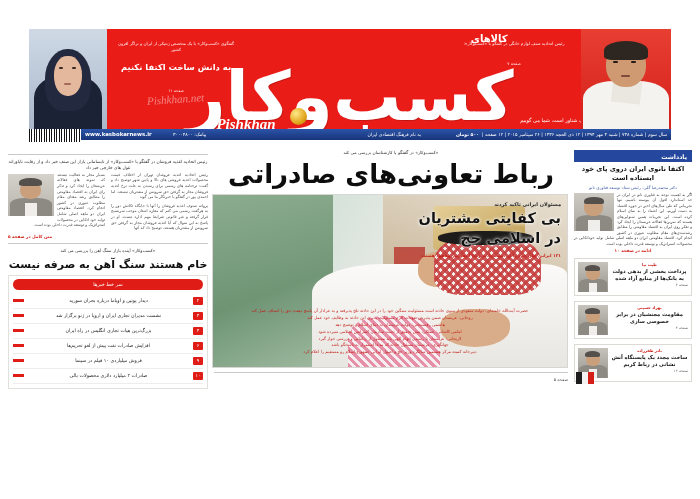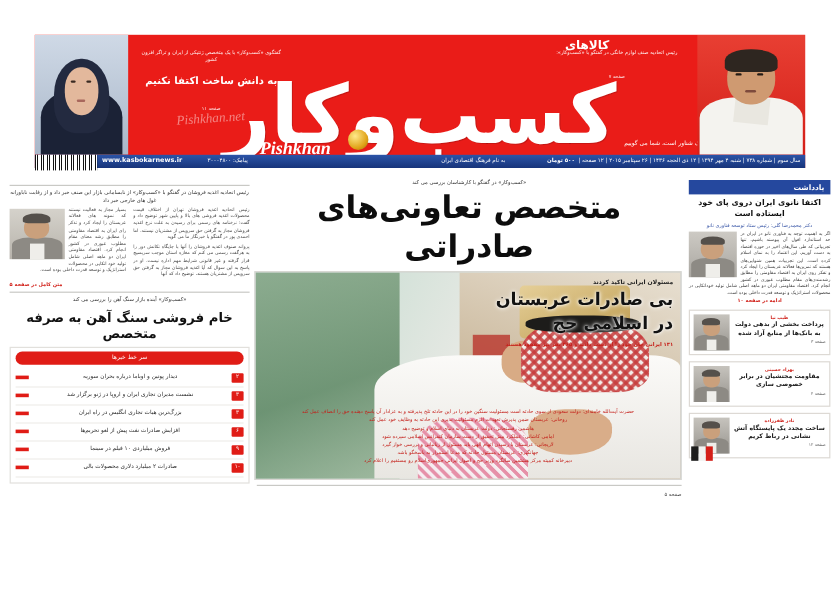--- a/index.html
+++ b/index.html
@@ -270,21 +270,21 @@
           </div>
           <p class="blur">بسیار مجاز به فعالیت نیستند که نمونه های فعالانه عربستان را ایجاد کرد و تذکر رای ایران به اقتصاد مقاومتی را مطابق رشد معنای مقام مطلوب عبوری در کشور انجام کرد. اقتصاد مقاومتی ایران دو ماهه اصلی شامل تولید خود اتکایی در محصولات استراتژیک و توسعه قدرت داخلی بوده است.</p>
         </div>
         <div class="cont-link">متن کامل در صفحه ۵</div>
       </div>
 
       <div class="hr-thin"></div>
 
       <div>
         <div class="kicker-c">«کسب‌وکار» آینده بازار سنگ آهن را بررسی می کند</div>
-        <div class="head-m">خام فروشی سنگ آهن به صرفه متخصص</div>
+        <div class="head-m">خام هستند سنگ آهن به صرفه نیست</div>
       </div>
 
       <div class="hl-box">
         <div class="hl-title">سر خط خبرها</div>
         <div id="hl-list">
             <div class="hl-item">
               <span class="hl-num">۲</span>
               <span class="hl-text">دیدار پوتین و اوباما درباره بحران سوریه</span>
               <span class="hl-dash"></span>
             </div>
@@ -312,40 +312,40 @@
               <span class="hl-num">۱۰</span>
               <span class="hl-text">صادرات ۲ میلیارد دلاری محصولات بالی</span>
               <span class="hl-dash"></span>
             </div>
           </div>
       </div>
     </div>
 
     <div class="col center">
       <div class="kicker-c">«کسب‌وکار» در گفتگو با کارشناسان بررسی می کند</div>
-      <div class="head-xl">متخصص تعاونی‌های صادراتی</div>
+      <div class="head-xl">رباط تعاونی‌های صادراتی</div>
 
       <div class="photo-main">
         <div class="pm-sky"></div>
         <div class="pm-plant"></div>
         <div class="pm-wall"></div>
         <div class="pm-gold"></div>
         <div class="pm-red"></div>
         <div class="pm-robe"></div>
         <div class="pm-man2"></div>
         <div class="pm-man">
           <div class="pm-faceb"></div>
           <div class="pm-keffiyeh"></div>
           <div class="pm-band"></div>
         </div>
         <div class="pm-hand"></div>
 
         <div class="cap-wrap">
           <div class="cap-kicker">مسئولان ایرانی تاکید کردند</div>
-          <div class="cap-big">بی صادرات عربستان</div>
+          <div class="cap-big">بی کفایتی مشتریان</div>
           <div class="cap-big">در اسلامی حج</div>
           <div class="cap-sub">۱۳۱ ایرانی جان خود را از دست دادند و ۳۶۵ نفر نیز مفقود هستند</div>
         </div>
 
         <div class="photo-text">
           <div id="center-lines">
               <div class="pt-line">حضرت آیت‌الله خامنه‌ای: دولت سعودی از سوی حادثه است مسئولیت سنگین خود را در این حادثه تلخ پذیرفته و به عزادار آن پاسخ دهنده حق را انصاف عمل کند</div>
               <div class="pt-line">روحانی: عربستان ضمن پذیرش تعهدات الزم مسئولیت پذیری این حادثه به وظایف خود عمل کند</div>
               <div class="pt-line">هاشمی رفسنجانی: دولت عربستان به دنبای اسلام و توضیح دهد</div>
               <div class="pt-line">امامی کاشانی: عملکرد پیش تحقیق از دست سازمان کنفرانس اسلامی سپرده شود</div>

